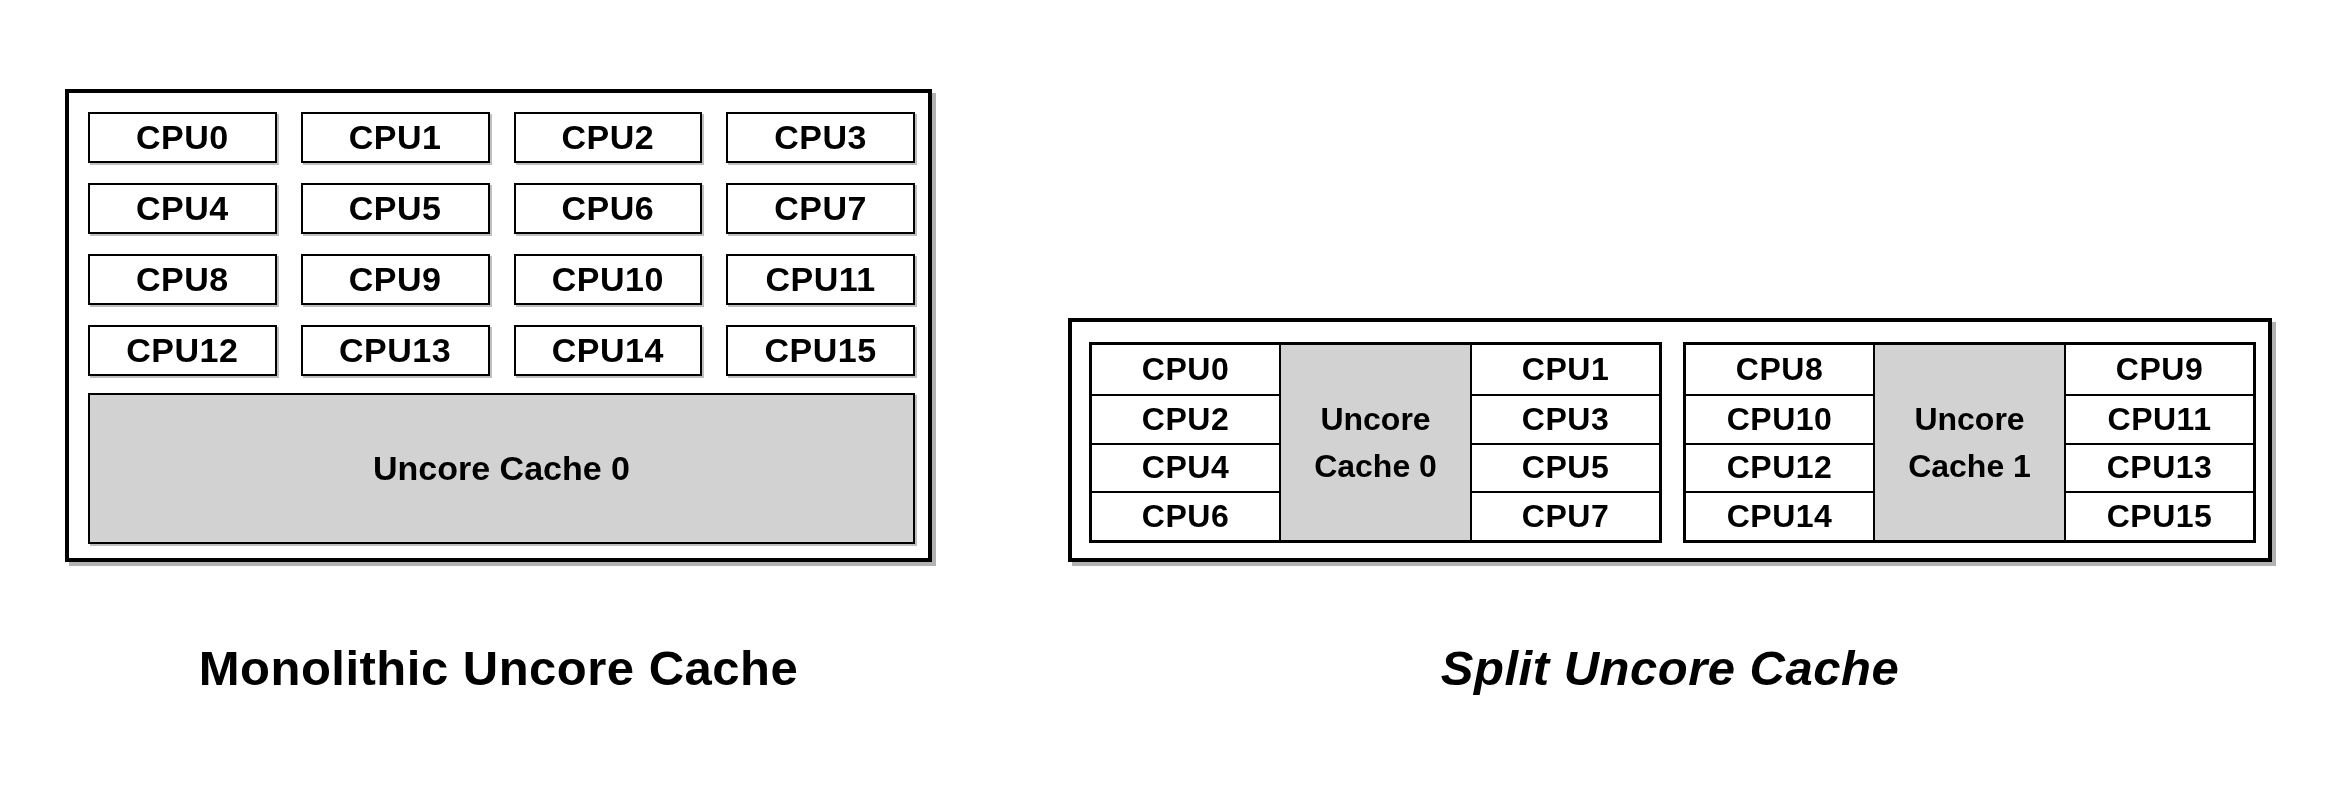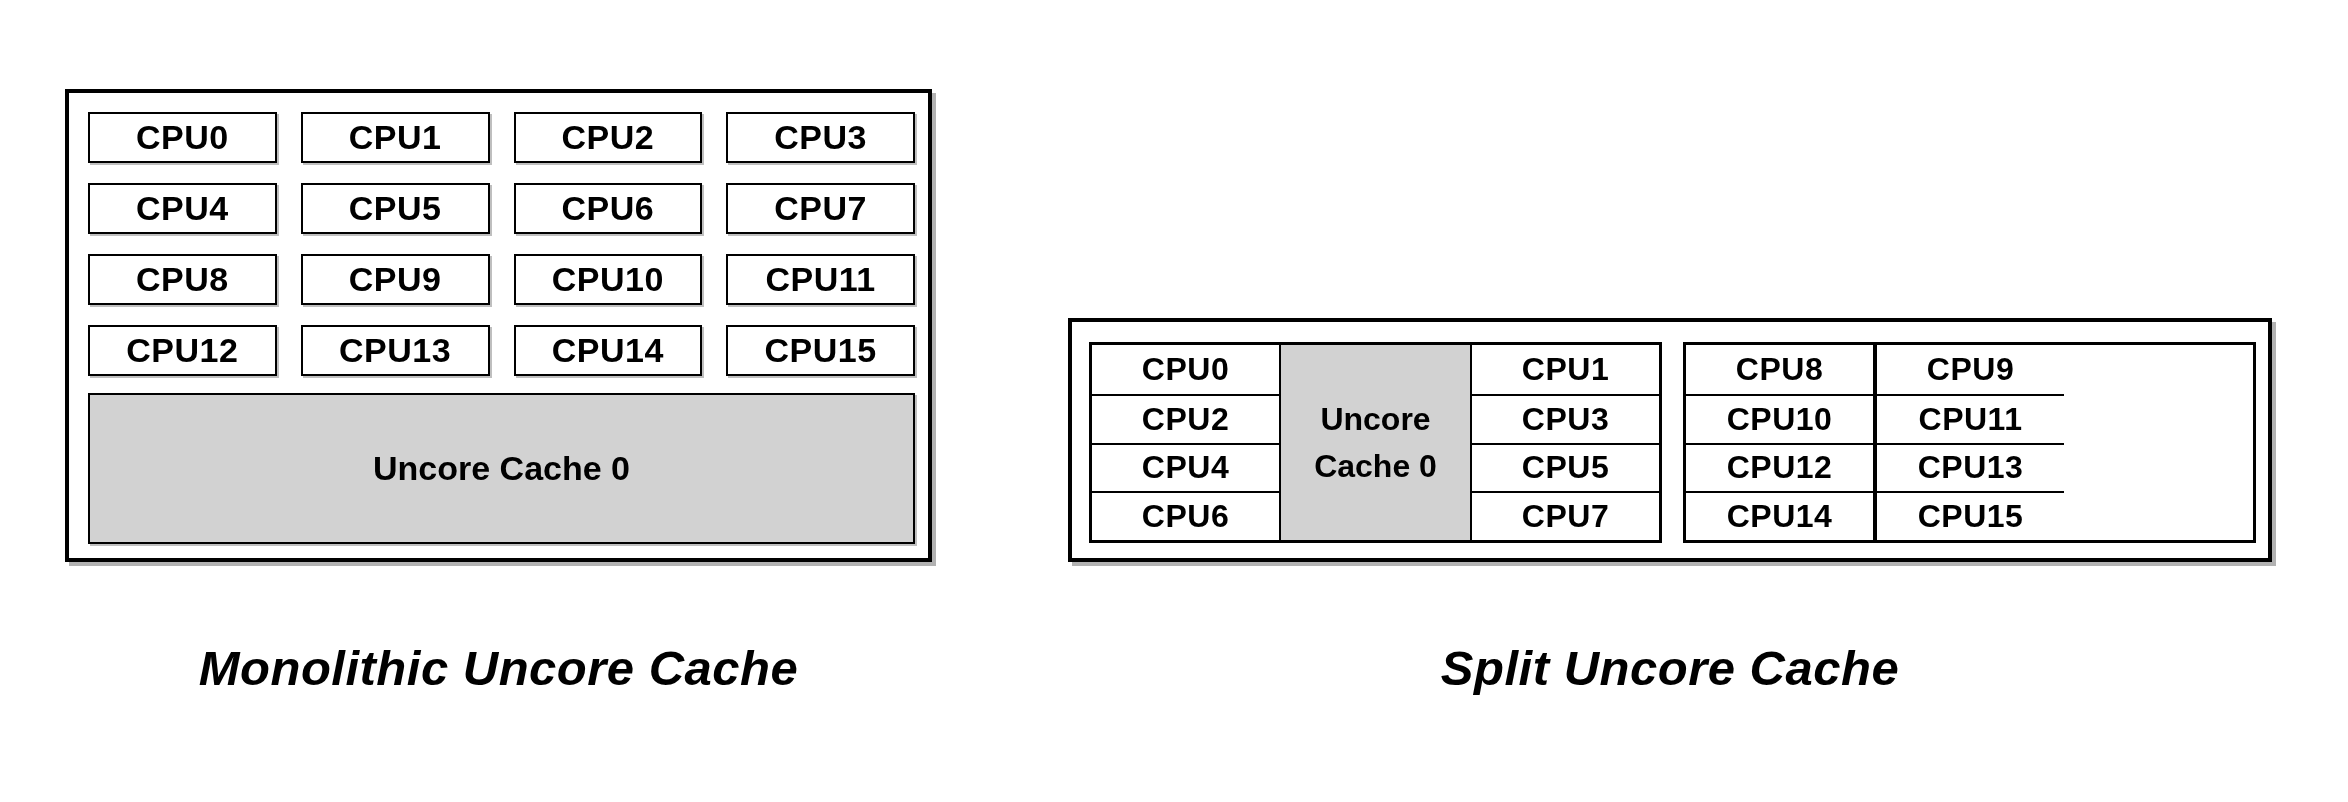--- a/index.html
+++ b/index.html
@@ -70,21 +70,20 @@
     text-align: center;
     font-size: 49px;
     line-height: 1;
     letter-spacing: 0.5px;
     white-space: nowrap;
   }
   .caption-mono {
     left: 65px;
     top: 644px;
     width: 867px;
-    font-style: italic;
   }
   .caption-split {
     left: 1068px;
     top: 644px;
     width: 1204px;
     font-style: italic;
   }
 
   
   .split-box {
@@ -181,20 +180,21 @@
     </div>
   </div>
 
   <div class="cluster cluster-1">
     <div class="cpu-col left-col">
       <div class="cpu-cell">CPU8</div>
       <div class="cpu-cell">CPU10</div>
       <div class="cpu-cell">CPU12</div>
       <div class="cpu-cell">CPU14</div>
     </div>
+    <div class="cache-cell">Uncore Cache 1</div>
     <div class="cpu-col right-col">
       <div class="cpu-cell">CPU9</div>
       <div class="cpu-cell">CPU11</div>
       <div class="cpu-cell">CPU13</div>
       <div class="cpu-cell">CPU15</div>
     </div>
   </div>
 
 </div>
 <div class="caption caption-split">Split Uncore Cache</div>

